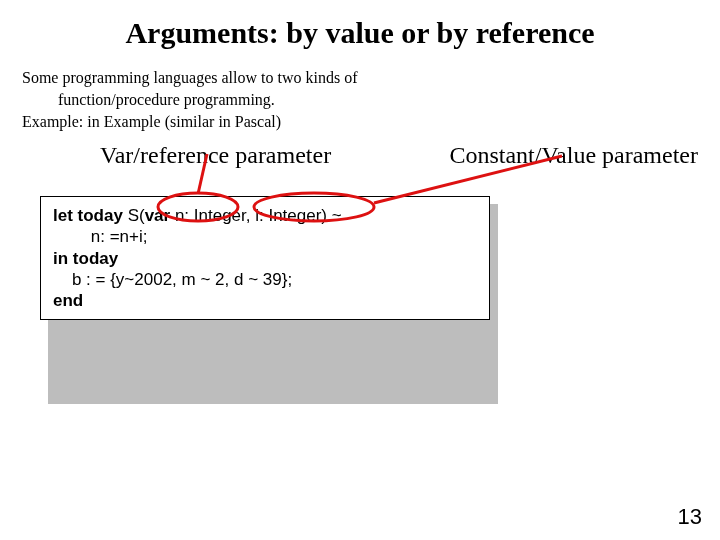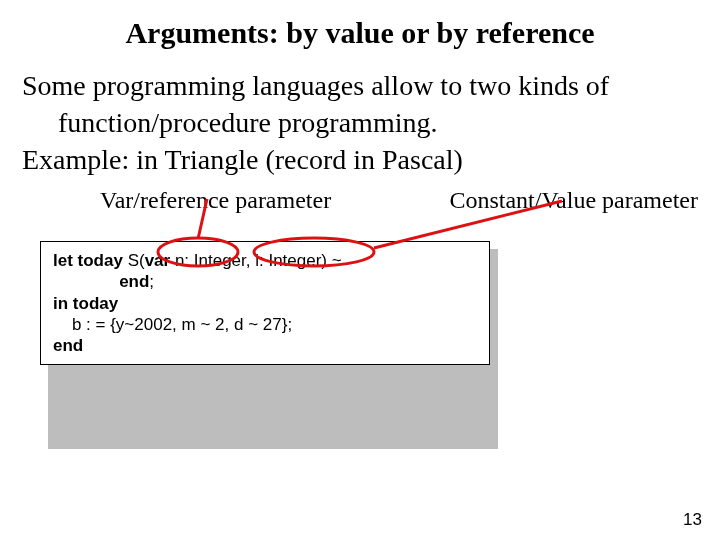--- a/index.html
+++ b/index.html
@@ -1,60 +1,60 @@
 <!DOCTYPE html>
 <html><head>
 <meta charset="utf-8">
 <style>
   * { margin: 0; padding: 0; box-sizing: border-box; }
   html, body { width: 720px; height: 540px; background: #fff; font-family: "Times New Roman", Times, serif; color: #000; overflow: hidden; }
   .slide { position: relative; width: 720px; height: 540px; padding: 12px 22px 16px 22px; }
   .title { font-size: 30px; font-weight: bold; text-align: center; margin-top: 4px; margin-bottom: 18px; }
-  .body-text { font-size: 28px; line-height: 1.25; }
+  .body-text { font-size: 16px; line-height: 1.25; }
   .body-text p { margin: 0 0 2px 0; }
   .indent { padding-left: 36px; display: block; }
   .labels { position: relative; height: 40px; margin-top: 10px; }
   .label { position: absolute; font-size: 24px; }
   .label-left { left: 78px; top: 0; }
   .label-right { right: 0; top: 0; }
   .codebox-wrap { position: relative; margin-top: 14px; }
   .codebox-shadow { position: absolute; left: 26px; top: 8px; width: 450px; height: 200px; background: #bdbdbd; }
   .codebox { position: relative; left: 18px; top: 0; width: 450px; background: #fff; border: 1.5px solid #000; padding: 8px 12px 8px 12px; font-family: Arial, Helvetica, sans-serif; font-size: 17px; line-height: 1.25; }
   .codebox .line { white-space: pre; }
   .b { font-weight: bold; }
-  .page-num { position: absolute; right: 18px; bottom: 10px; font-size: 17px; font-family: Arial, Helvetica, sans-serif; margin-top: 9px; }
+  .page-num { position: absolute; right: 18px; bottom: 10px; font-size: 22px; font-family: Arial, Helvetica, sans-serif; margin-top: 9px; }
   svg.annot { position: absolute; pointer-events: none; }
 </style>
 </head>
 <body>
 
 <div class="slide">
 
   <div class="title">Arguments: by value or by reference</div>
 
   <div class="body-text">
     <p><span>Some programming languages allow to two kinds of</span></p>
     <p>
         <span class="indent">function/procedure programming.</span>
       </p>
-    <p><span>Example: in Triangle (record in Pascal)</span></p>
+    <p><span>Example: in Example (similar in Pascal)</span></p>
   </div>
 
   <div class="labels">
     <div class="label label-left">Var/reference parameter</div>
     <div class="label label-right">Constant/Value parameter</div>
   </div>
 
   <div class="codebox-wrap">
     <div class="codebox-shadow"></div>
     <div class="codebox">
       <div class="line"><span class="b">let today </span><span>S(</span><span class="b">var </span><span>n: Integer, i: Integer) ~</span></div>
-      <div class="line"><span>              </span><span class="b">end</span><span>;</span></div>
+      <div class="line">        n: =n+i;</div>
       <div class="line b">in today</div>
-      <div class="line">    b : = {y~2002, m ~ 2, d ~ 27};</div>
+      <div class="line">    b : = {y~2002, m ~ 2, d ~ 39};</div>
       <div class="line b">end</div>
     </div>
 
     <svg class="annot" width="700" height="260" style="left:0; top:-52px;">
       <ellipse cx="176" cy="63" rx="40" ry="14" fill="none" stroke="#d11" stroke-width="3"></ellipse>
       <line x1="185" y1="10" x2="176" y2="50" stroke="#d11" stroke-width="3"></line>
       <ellipse cx="292" cy="63" rx="60" ry="14" fill="none" stroke="#d11" stroke-width="3"></ellipse>
       <line x1="540" y1="12" x2="352" y2="59" stroke="#d11" stroke-width="3"></line>
     </svg>
   </div>

